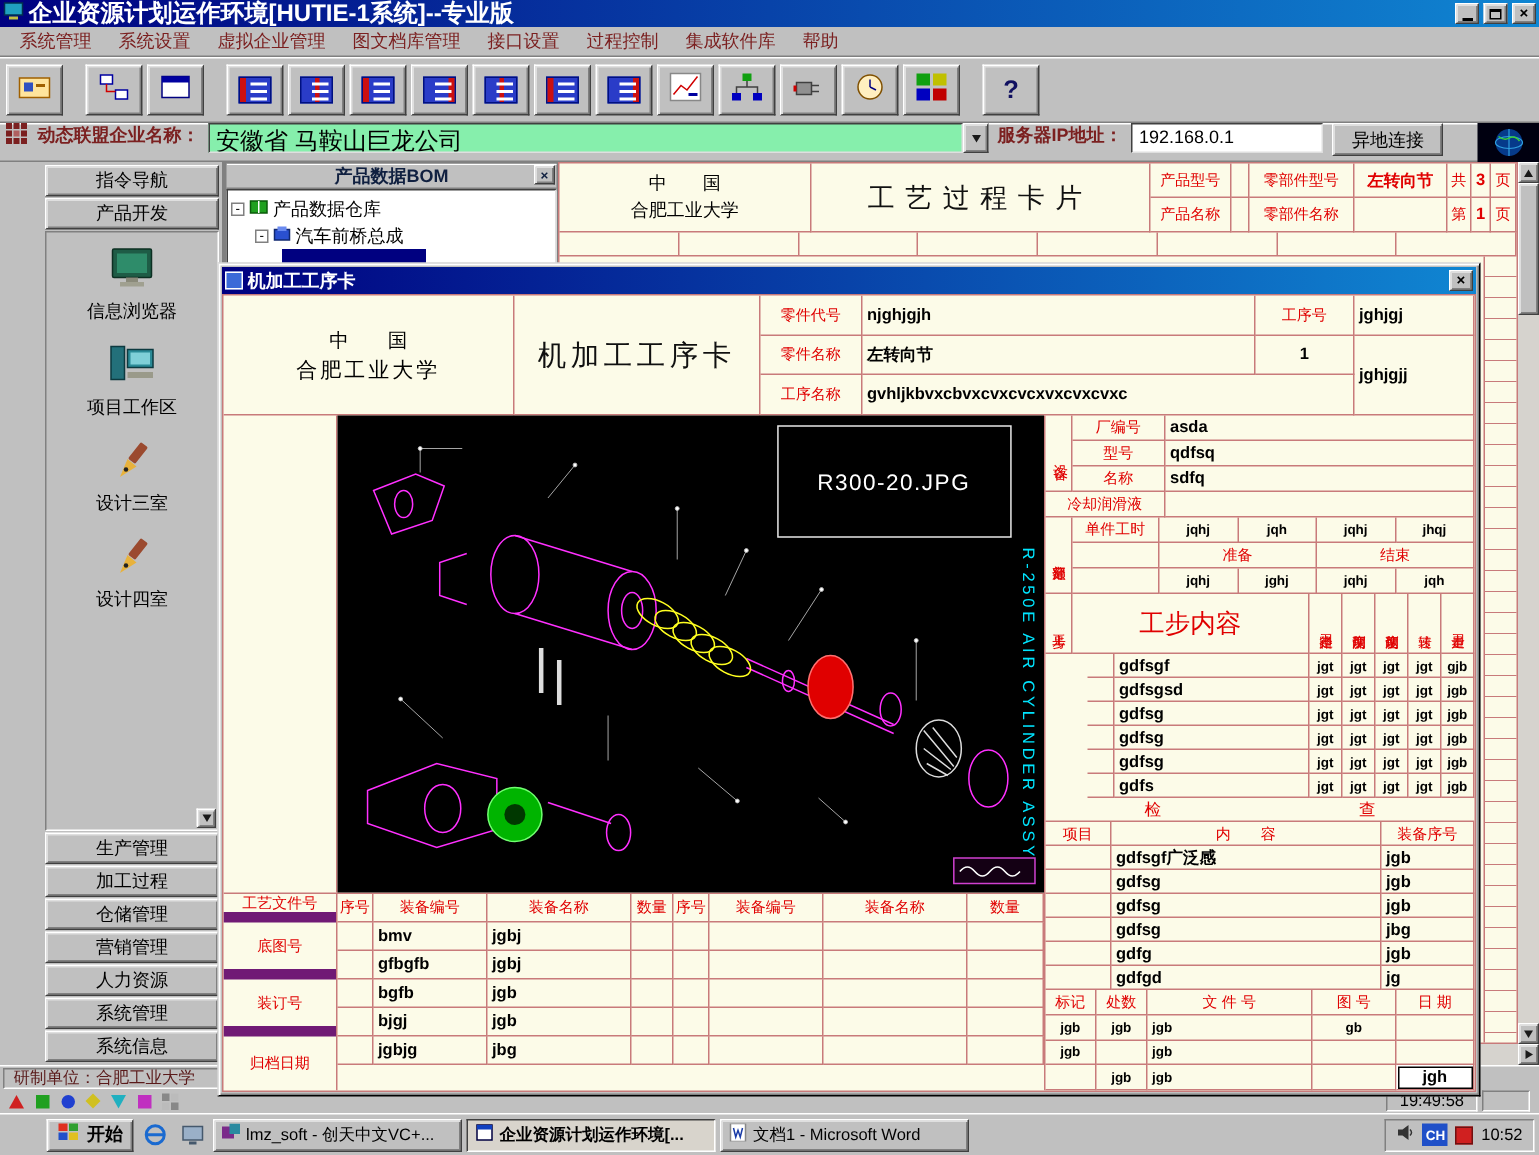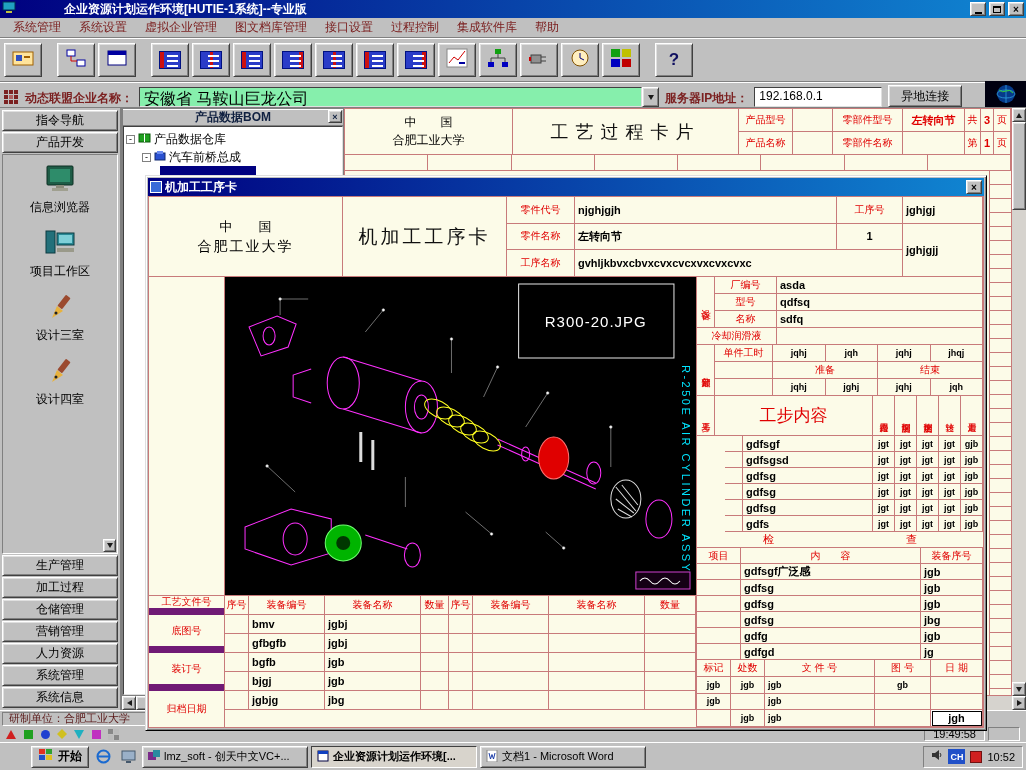--- a/index.html
+++ b/index.html
@@ -12,53 +12,53 @@
 
 
 .t { width:0; height:0; display:inline-block; }
 .t-up    { border-left:3px solid transparent; border-right:3px solid transparent; border-bottom:5px solid #1a1a1a; }
 .t-down  { border-left:3px solid transparent; border-right:3px solid transparent; border-top:5px solid #1a1a1a; }
 .t-left  { border-top:3px solid transparent; border-bottom:3px solid transparent; border-right:5px solid #1a1a1a; }
 .t-right { border-top:3px solid transparent; border-bottom:3px solid transparent; border-left:5px solid #1a1a1a; }
 
 
 .titlebar { height:18px; background:linear-gradient(90deg,#000080,#1086d2); display:flex; align-items:center; padding:0 2px; gap:3px; flex:none; }
-.tb-title { color:#fff; font-weight:bold; font-size:12px; flex:1; white-space:nowrap; overflow:hidden;margin-left:45px; }
+.tb-title { color:#fff; font-weight:bold; font-size:16px; flex:1; white-space:nowrap; overflow:hidden; }
 .wbtn { width:16px; height:14px; display:flex; align-items:center; justify-content:center; font-size:10px; font-weight:bold; color:#000; padding:0; }
 .min-glyph { width:7px; height:2px; background:#000; margin-top:7px; }
 .restore-glyph { width:8px; height:7px; border:1px solid #000; border-top:2px solid #000; background:#c0c0c0; }
 
 
 .menubar { height:20px; display:flex; align-items:center; padding-left:4px; border-bottom:1px solid #808080; box-shadow:0 1px 0 #fff; flex:none; }
 .menu-item { padding:2px 9px; font-size:12px; color:#7b2020; white-space:nowrap; cursor:default; }
 
 
 .toolbar { height:44px; display:flex; align-items:center; padding:3px 4px; gap:3px; border-bottom:1px solid #808080; box-shadow:0 1px 0 #fff; flex:none; }
 .tbtn { width:38px; height:34px; display:flex; align-items:center; justify-content:center; flex:none; }
 .gap { width:9px; flex:none; }
 .ic-doc { width:22px; height:18px; background:#2a3cc8; border:1px solid #001080; position:relative; }
 .ic-doc::before { content:""; position:absolute; left:0; top:0; bottom:0; width:4px; background:#cc1010; }
 .ic-doc::after { content:""; position:absolute; left:7px; right:2px; top:3px; height:2px; background:#fff; box-shadow:0 5px 0 #fff, 0 10px 0 #fff; }
 .ic-doc.vb::before { left:9px; width:3px; }
 .ic-doc.rb::before { left:auto; right:0; }
 .q-glyph { font-size:17px; font-weight:bold; color:#101060; }
 
 
-.entbar { height:26px; display:flex; align-items:flex-end; gap:6px; padding-left:4px; border-bottom:1px solid #808080; flex:none; }
+.entbar { height:26px; display:flex; align-items:flex-start; gap:6px; padding-left:4px; border-bottom:1px solid #808080; flex:none; }
 .ent-label { color:#7b2020; font-size:12px; font-weight:bold; white-space:nowrap; }
 .combo { width:520px; height:20px; display:flex; }
 .combo-text { flex:1; background:#86efac; border:1px solid; border-color:#404040 #dfdfdf #dfdfdf #404040; font-size:16px; padding:1px 4px; white-space:nowrap; overflow:hidden; }
 .combo-btn { width:17px; height:20px; display:flex; align-items:center; justify-content:center; }
 .ipfield { width:128px; height:20px; background:#fff; border:1px solid; border-color:#404040 #dfdfdf #dfdfdf #404040; font-size:12px; padding:1px 4px; }
 .conn-btn { height:22px; padding:0 12px; font-size:12px; display:flex; align-items:center; }
 .globebox { margin-left:auto; width:41px; height:26px; background:#000010; display:flex; align-items:center; justify-content:center; }
 
 
 .main { flex:1; display:flex; min-height:0; }
-.sidebar { width:122px; flex:none; display:flex; flex-direction:column; padding:2px; gap:1px; border-right:2px solid #808080; background:#c0c0c0; }
+.sidebar { width:122px; flex:none; display:flex; flex-direction:column; padding:2px; gap:1px; border-right:2px solid #808080; background:#c0c0c0;margin-left:28px; }
 .side-btn { height:21px; flex:none; display:flex; align-items:center; justify-content:center; font-size:12px; cursor:pointer; }
 .tools { flex:1; position:relative; border:1px solid; border-color:#808080 #fff #fff #808080; display:flex; flex-direction:column; padding-top:3px; overflow:hidden; }
 .tool-item { height:64px; flex:none; display:flex; flex-direction:column; align-items:center; justify-content:center; gap:2px; font-size:12px; color:#000000; cursor:pointer; }
 .tools-scroll { position:absolute; right:1px; bottom:1px; width:13px; height:13px; display:flex; align-items:center; justify-content:center; }
 
 .workspace { flex:1; position:relative; background:#a8a8a8; min-width:0; }
 .ws-inner { position:absolute; inset:0 0 14px 0; display:flex; }
 .treepanel { width:222px; flex:none; background:#c0c0c0; border:1px solid #808080; display:flex; flex-direction:column; }
 .tree-head { height:17px; flex:none; position:relative; display:flex; align-items:center; justify-content:center; font-size:12px; font-weight:bold; color:#102040; border-bottom:1px solid #808080; box-shadow:inset 0 1px 0 #fff; }
 .tree-close { position:absolute; right:1px; top:1px; width:14px; height:13px; font-size:9px; display:flex; align-items:center; justify-content:center; }

